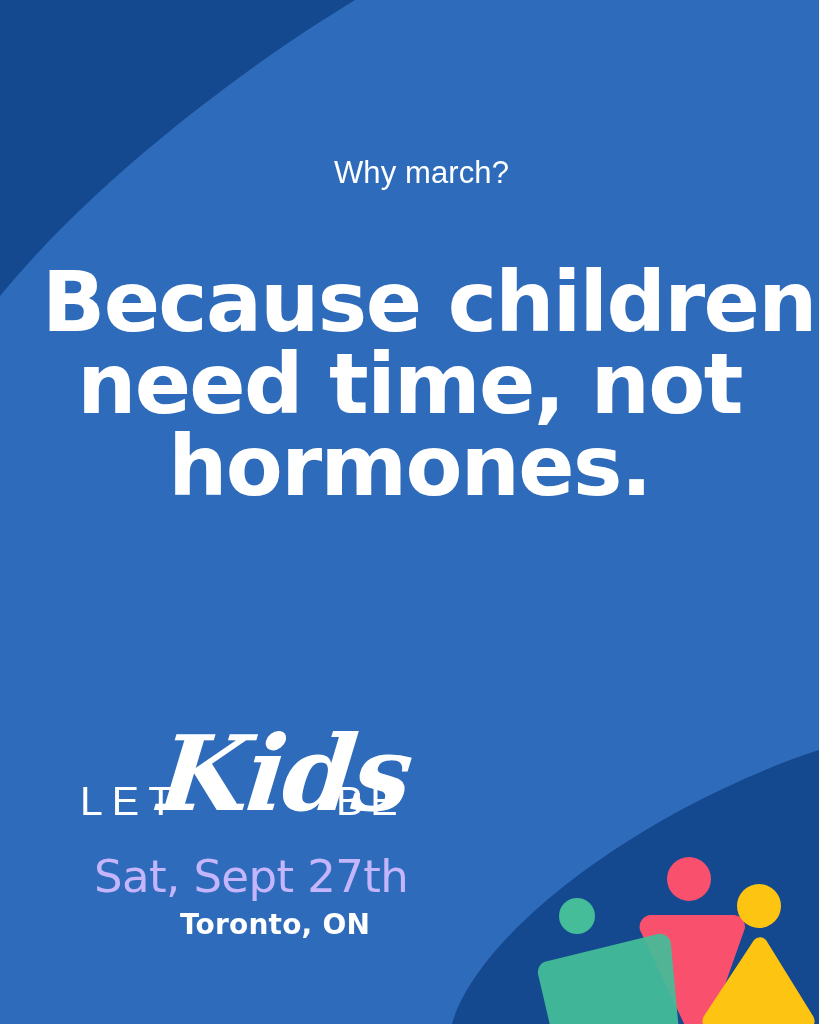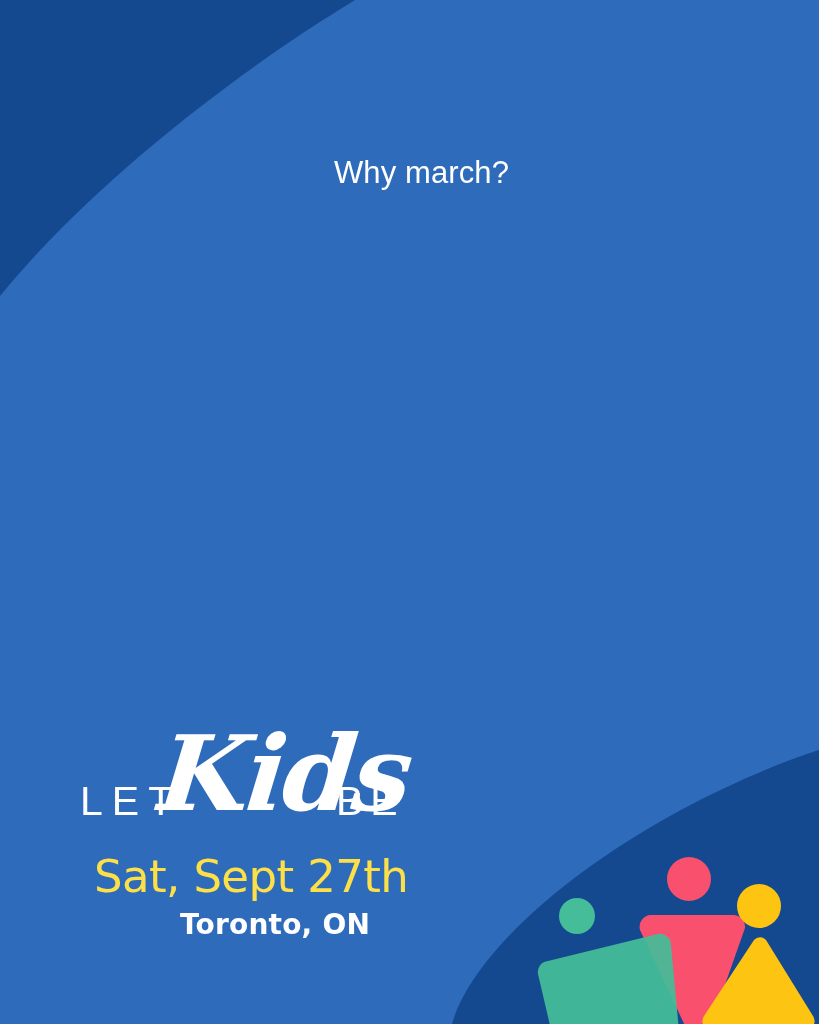--- a/index.html
+++ b/index.html
@@ -101,21 +101,21 @@
     font-style: italic;
     font-weight: 700;
     letter-spacing: -3px;
     transform: skewX(-6deg);
   }
 
   .event-date {
     position: absolute;
     left: 22px;
     top: 124px;
-    color: #fde047;
+    color: #c4b5fd;
     font-size: 45px;
     font-weight: 400;
     letter-spacing: -0.6px;
     font-family: "DejaVu Sans", sans-serif;
     white-space: nowrap;
   }
 
   .event-city {
     position: absolute;
     left: 108px;
@@ -147,20 +147,25 @@
     <rect x="0" y="0" width="819" height="1024" fill="#14498F"></rect>
     <path d="M355,0 C240,70 95,180 0,296 L0,1024 L452,1024
              C470,960 560,872 700,800 C760,770 800,756 819,750
              L819,0 Z" fill="#2E6BBA"></path>
   </svg>
 
   <div class="content">
 
     <div class="kicker">Why march?</div>
 
+    <div class="headline">
+      <span class="ln">Because children</span>
+      <span class="ln">need time, not</span>
+      <span class="ln">hormones.</span>
+    </div>
 
     <div class="lockup">
       <div class="logo-row">
         <span class="logo-let">LET</span>
         <span class="logo-kids">Kids</span>
         <span class="logo-be">BE</span>
       </div>
       <div class="event-date">Sat, Sept 27th</div>
       <div class="event-city">Toronto, ON</div>
     </div>

